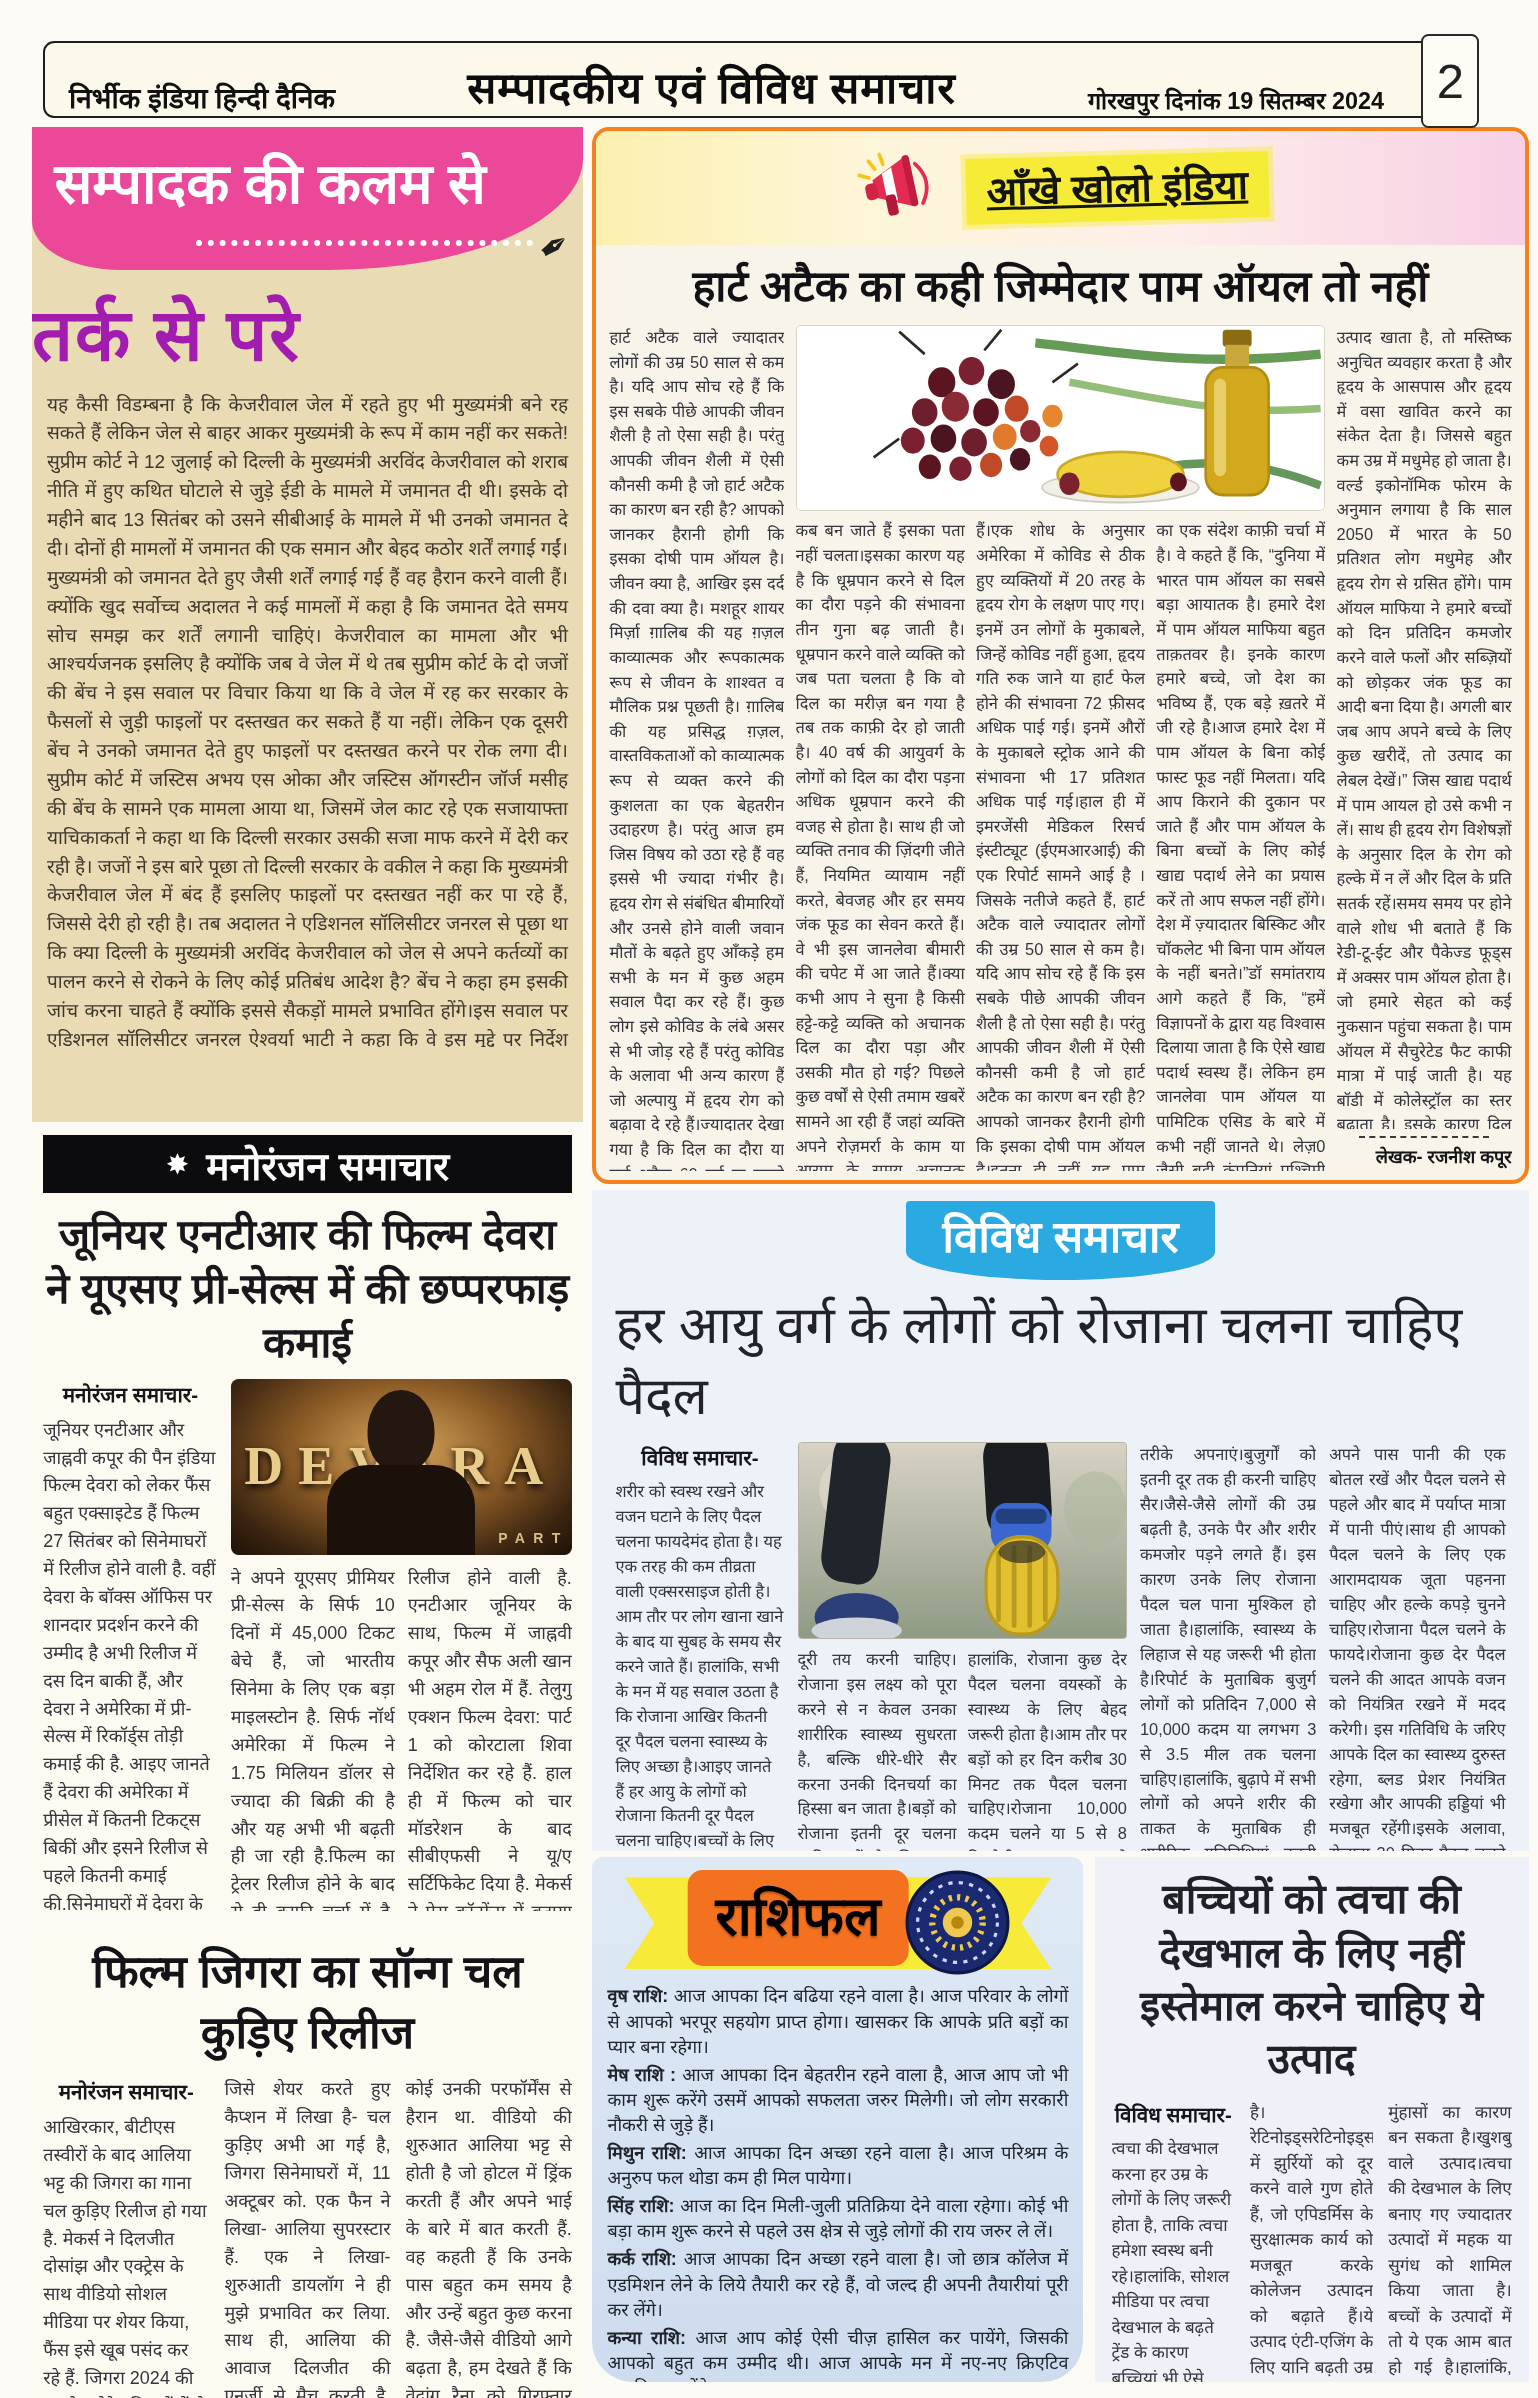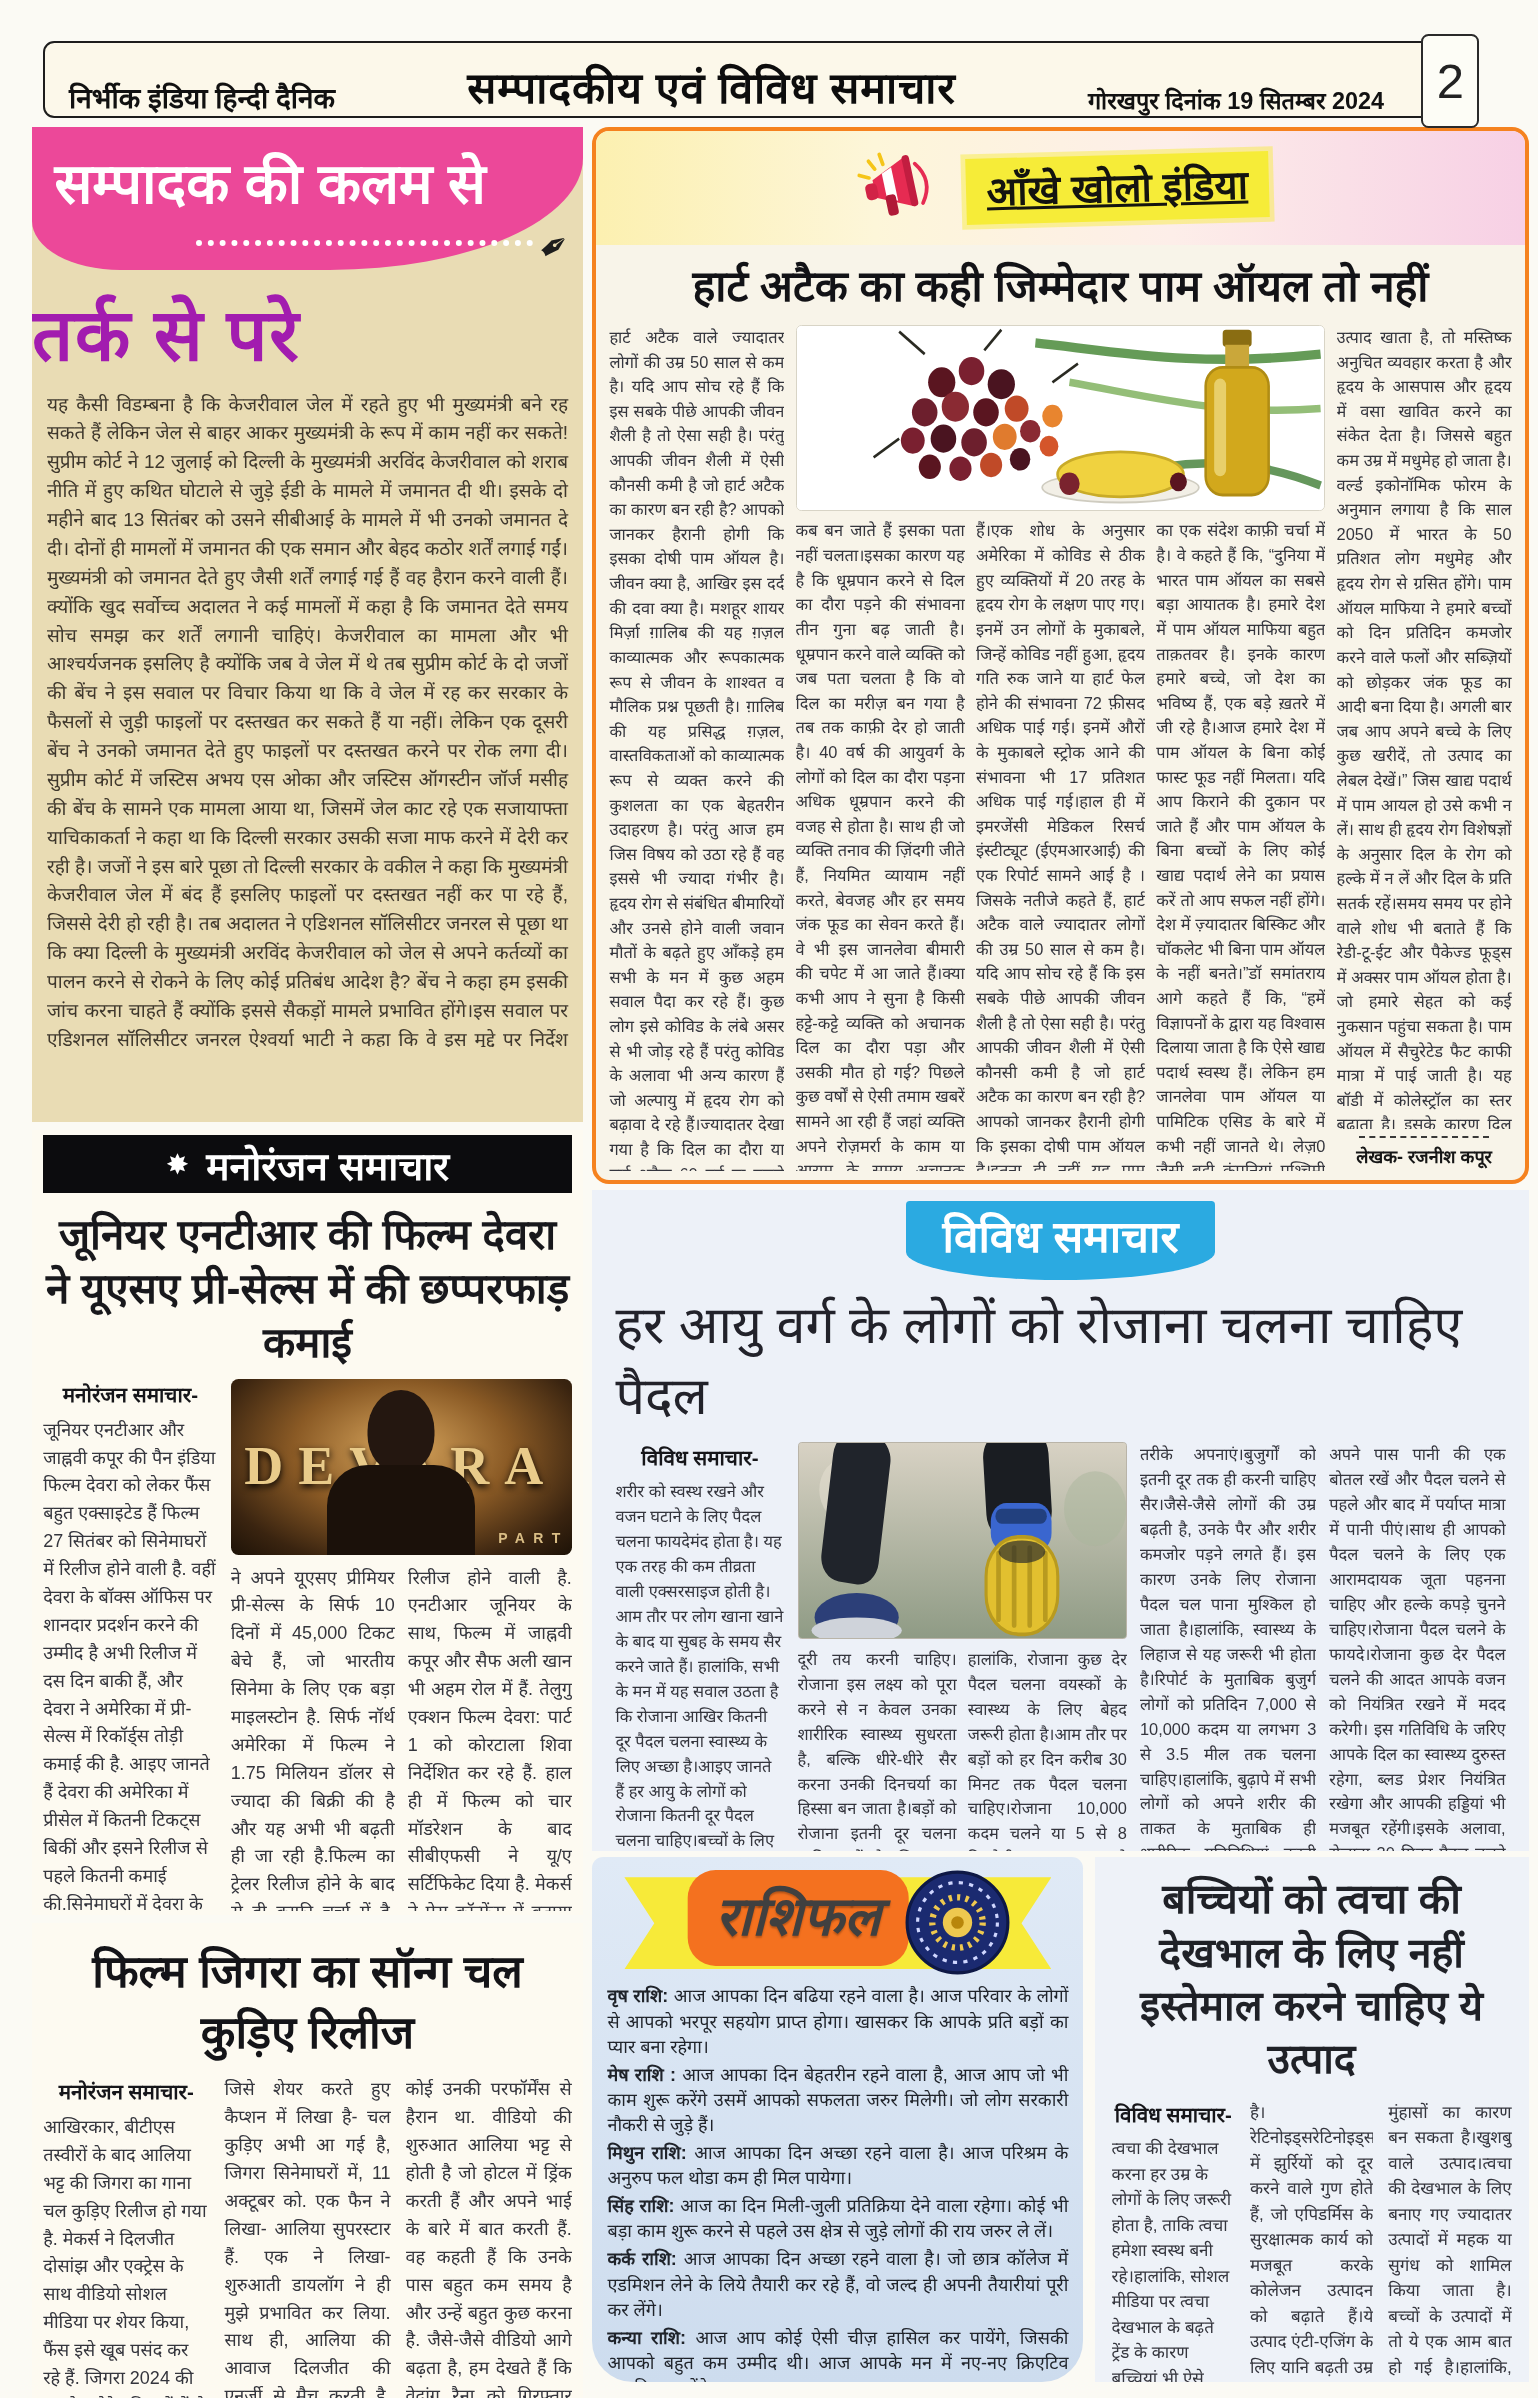--- a/index.html
+++ b/index.html
@@ -66,21 +66,21 @@
   .palm-headline{font-size:43px;font-weight:800;text-align:center;margin:9.4px 15px 7.5px;color:#121216;}
   .palm-body{flex:1;display:flex;gap:11.2px;padding:3.7px 13px 9.4px;overflow:hidden;min-height:0;}
   .palm-col{font-size:16.4px;line-height:1.5;overflow:hidden;}
   .palm-c1,.palm-c5{width:175px;flex:0 0 175px;}
   .palm-mid{flex:1;display:flex;flex-direction:column;min-width:0;}
   .photo-frame{height:184px;background:#fff;border:0.9px solid #d8d4c6;border-radius:5.6px;margin-bottom:7.5px;overflow:hidden;}
   .palm-midcols{display:flex;gap:11.2px;flex:1;overflow:hidden;}
   .palm-midcols .acol{flex:1;font-size:16.4px;line-height:1.5;overflow:hidden;}
   .palm-c5{display:flex;flex-direction:column;}
   .palm-c5 .c5text{flex:1;overflow:hidden;}
-  .author-block{padding-top:3.7px;text-align:center;}
+  .author-block{padding-top:3.7px;text-align:right;}
   .author-dashes{border-top:2.8px dashed #3a3a3a;margin:3.7px 22.5px 5.6px;}
   .author-name{font-size:18px;font-weight:800;color:#161616;}
 
   
   .walking{height:661px;background:#edf1f8;overflow:hidden;padding:0 23px;}
   .wk-banner{width:309px;margin:11.2px auto 1.9px;background:#2baae1;color:#fff;font-size:44px;font-weight:800;text-align:center;
     padding:3.7px 0 15px;border-radius:3.7px 3.7px 50% 50%/3.7px 3.7px 28px 28px;}
   .wk-headline{font-size:52px;font-weight:400;text-align:left;color:#22222a;margin:7.5px 0 13px;}
   .wk-body{display:flex;gap:13px;height:487px;overflow:hidden;}
   .wk-c1{width:19%;flex:0 0 19%;font-size:16.4px;line-height:1.52;overflow:hidden;}
@@ -90,22 +90,22 @@
   .wk-midcols .acol{flex:1;font-size:16.4px;line-height:1.52;overflow:hidden;}
   .wk-c4,.wk-c5{flex:1;font-size:16.4px;line-height:1.52;overflow:hidden;}
 
   
   .bottom-row{display:flex;gap:11.2px;height:525px;}
   .horoscope{width:461px;flex:0 0 461px;background:linear-gradient(180deg,#e0eaf6,#cddcee);border-radius:11.2px 11.2px 41px 41px;
     padding:3.7px 15px;overflow:hidden;}
   .ribbon-wrap{position:relative;height:111px;margin:7.5px 0 5.6px;}
   .ribbon{position:absolute;left:17px;right:17px;top:9.4px;height:92px;background:#f7ea39;
     clip-path:polygon(0 0,100% 0,93% 50%,100% 100%,0 100%,7% 50%);}
-  .hs-box{position:absolute;left:50%;top:1.9px;transform:translateX(-68%);background:#f4711f;border-radius:28px;
-    padding:7.5px 28px 15px;font-size:54px;font-weight:800;color:#404040;text-shadow:0 1.9px 1.9px rgba(0,0,0,.25);font-style:italic;}
+  .hs-box{position:absolute;left:50%;top:1.9px;transform:translateX(-68%);background:#f4711f;border-radius:15px;
+    padding:7.5px 28px 15px;font-size:54px;font-weight:800;color:#000000;text-shadow:0 1.9px 1.9px rgba(0,0,0,.25);}
   .zodiac{position:absolute;right:58px;top:1.9px;width:105px;height:105px;}
   .hs-entries{font-size:18px;line-height:1.4;color:#1f232a;text-align:justify;font-weight:500;}
   .hs-entries p{margin:2.8px 0;}
   .hs-entries b{font-weight:800;}
 
   .skincare{flex:1;background:#eef2f8;padding:5.6px 17px;overflow:hidden;min-width:0;}
   .sk-headline{font-size:41px;font-weight:800;text-align:center;line-height:1.3;margin:11.2px 0 13px;color:#1f2127;}
   .sk-body{display:flex;gap:15px;height:403px;overflow:hidden;}
   .sk-body .acol{flex:1;font-size:17px;line-height:1.5;overflow:hidden;}
 </style>

